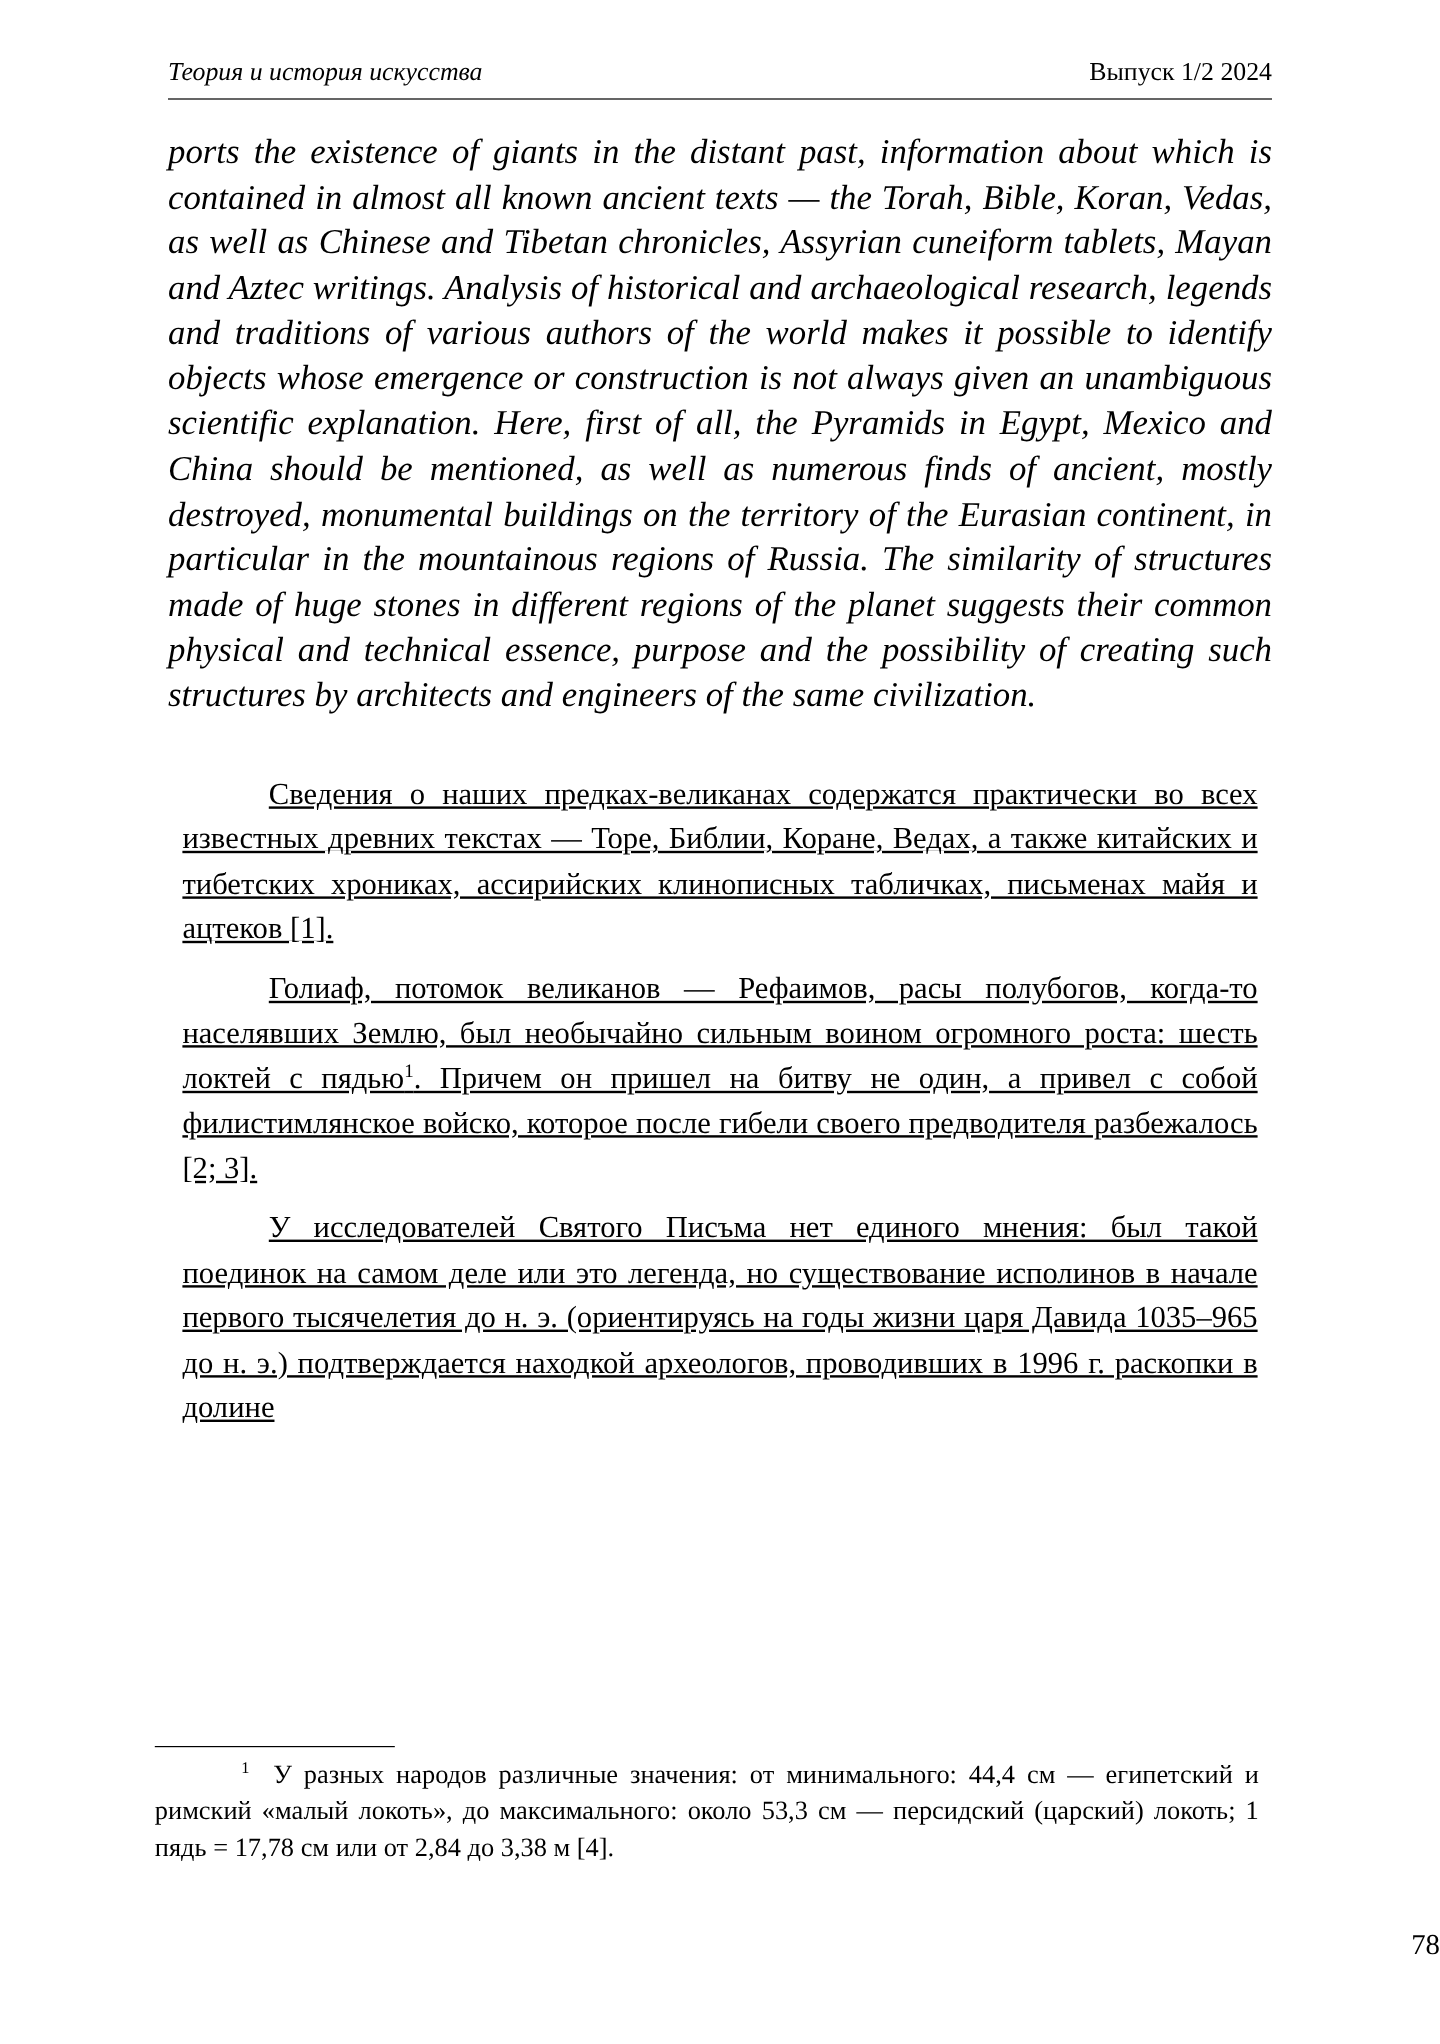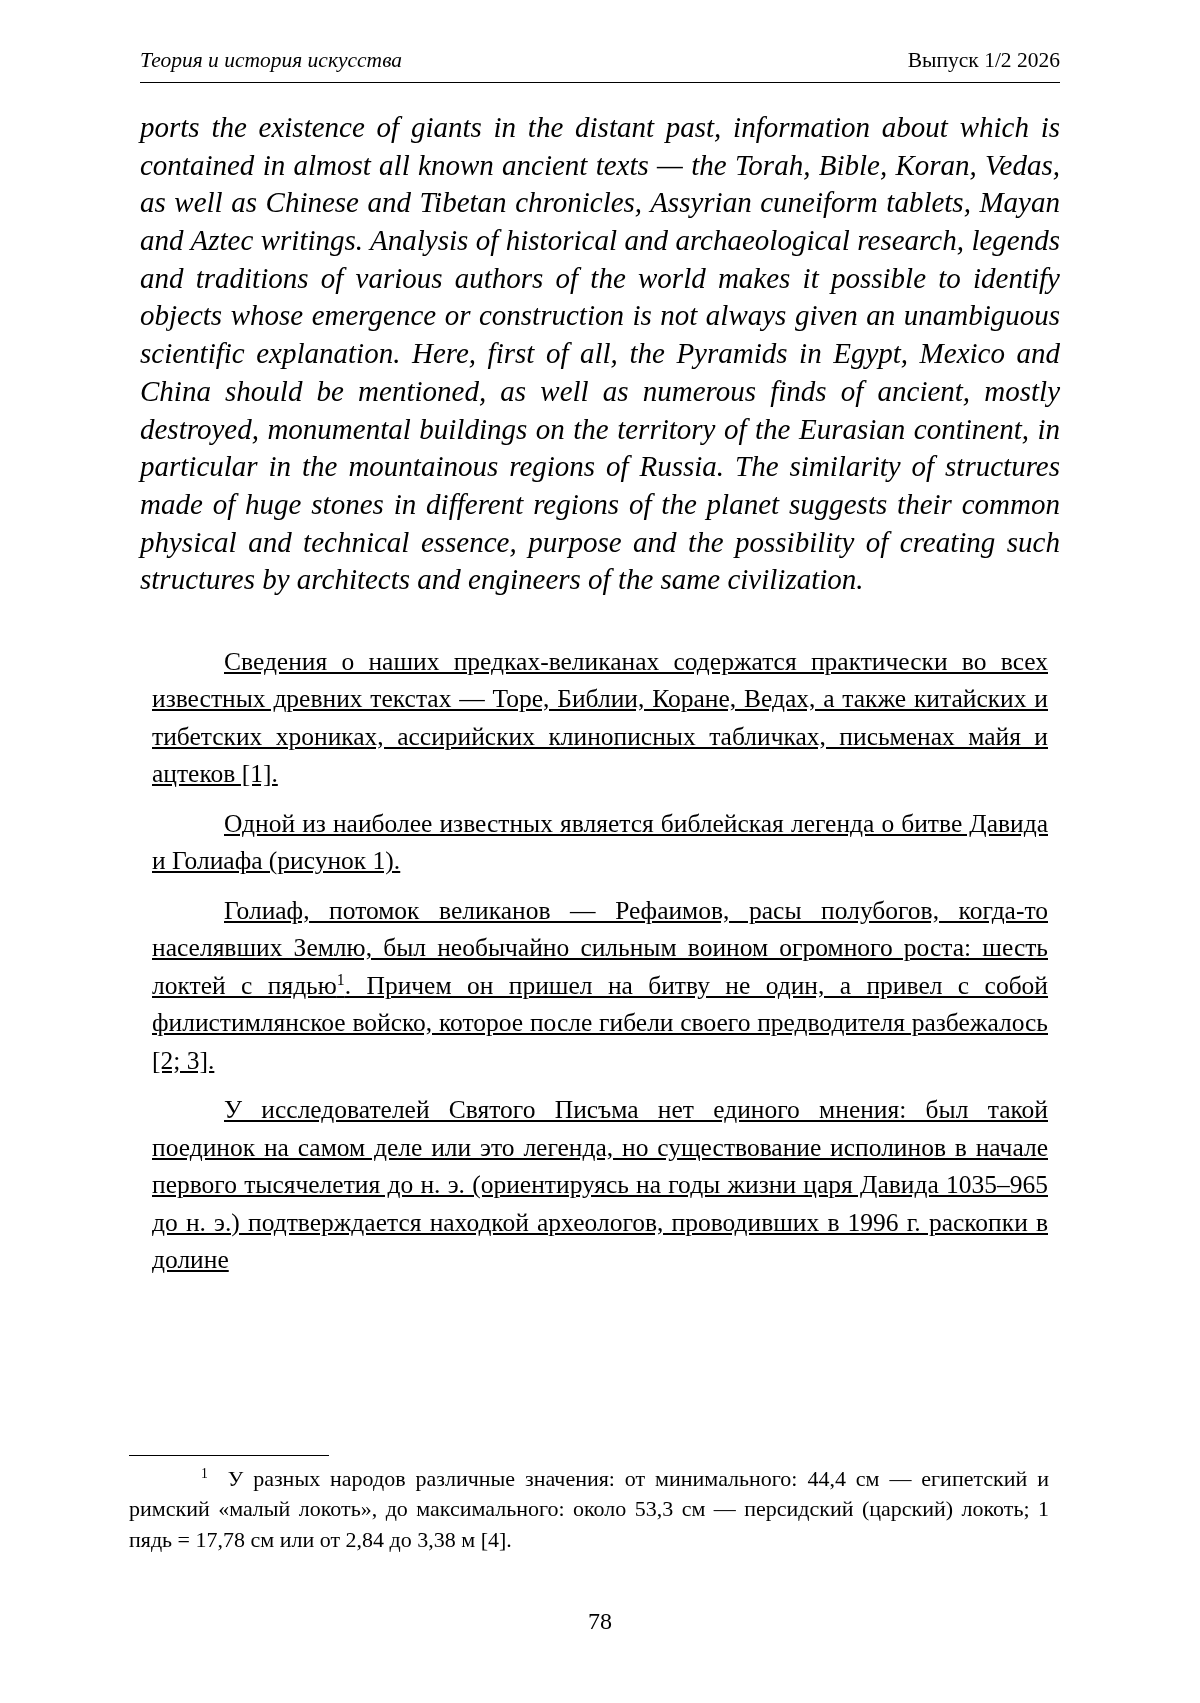--- a/index.html
+++ b/index.html
@@ -101,42 +101,41 @@
   .footnote .marker {
     font-size: 0.62em;
     vertical-align: super;
     line-height: 0;
   }
   .page-number {
     position: absolute;
     left: 0;
     top: 1608px;
     width: 1200px;
-    text-align: center;
+    text-align: right;
     font-size: 24px;
   }
 </style>
 </head>
 <body>
 
 <div class="page">
 
   <div class="content">
 
     <div class="running-head">
       <span class="left">Теория и история искусства</span>
-      <span class="right">Выпуск 1/2 2026</span>
+      <span class="right">Выпуск 1/2 2024</span>
     </div>
 
     <div class="abstract">ports the existence of giants in the distant past, information about which is contained in almost all known ancient texts — the Torah, Bible, Koran, Vedas, as well as Chinese and Tibetan chronicles, Assyrian cuneiform tablets, Mayan and Aztec writings. Analysis of historical and archaeological research, legends and traditions of various authors of the world makes it possible to identify objects whose emergence or construction is not always given an unambiguous scientific explanation. Here, first of all,  the Pyramids in Egypt, Mexico and China should be mentioned, as well as numerous finds of ancient, mostly destroyed, monumental buildings on the territory of the Eurasian continent, in particular in the mountainous regions of Russia. The similarity of structures made of huge stones in different regions of the planet suggests their common physical and technical essence, purpose and the possibility of creating such structures by architects and engineers of the same civilization.</div>
 
 
     <div class="body-text">
       <p>Сведения о наших предках-великанах содержатся практически во всех известных древних текстах — Торе, Библии, Коране, Ведах, а также китайских и тибетских хрониках, ассирийских клинописных табличках, письменах майя и ацтеков [1].</p>
-      <p>Одной из наиболее известных является библейская легенда о битве Давида и Голиафа (рисунок 1).</p>
       <p><span>Голиаф, потомок великанов — Рефаимов, расы полубогов, когда-то населявших Землю, был необычайно сильным воином огромного роста: шесть локтей с пядью</span><sup class="fn">1</sup><span>. Причем он пришел на битву не один, а привел с собой филистимлянское войско, которое после гибели своего предводителя разбежалось [2; 3].</span></p>
       <p>У исследователей Святого Писъма нет единого мнения: был такой поединок на самом деле или это легенда, но существование исполинов в начале первого тысячелетия до н. э. (ориентируясь на годы жизни царя Давида 1035–965 до н. э.) подтверждается находкой археологов, проводивших в 1996 г. раскопки в долине</p>
     </div>
 
   </div>
 
   <div class="footnote-area">
     <div class="footnote-rule"></div>
     <div class="footnote"><span class="marker">1</span>&nbsp;&nbsp;<span>У разных народов различные значения: от минимального: 44,4 см — египетский и римский «малый локоть», до максимального: около 53,3 см — персидский (царский) локоть; 1 пядь = 17,78 см или от 2,84 до 3,38 м [4].</span></div>
   </div>

